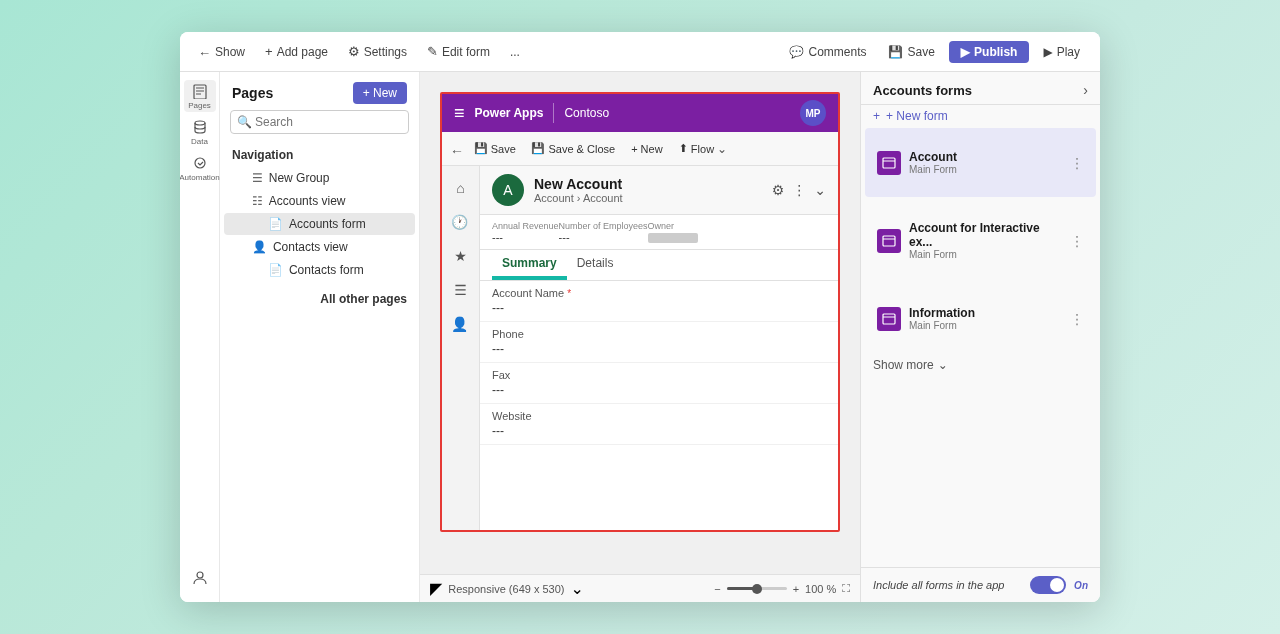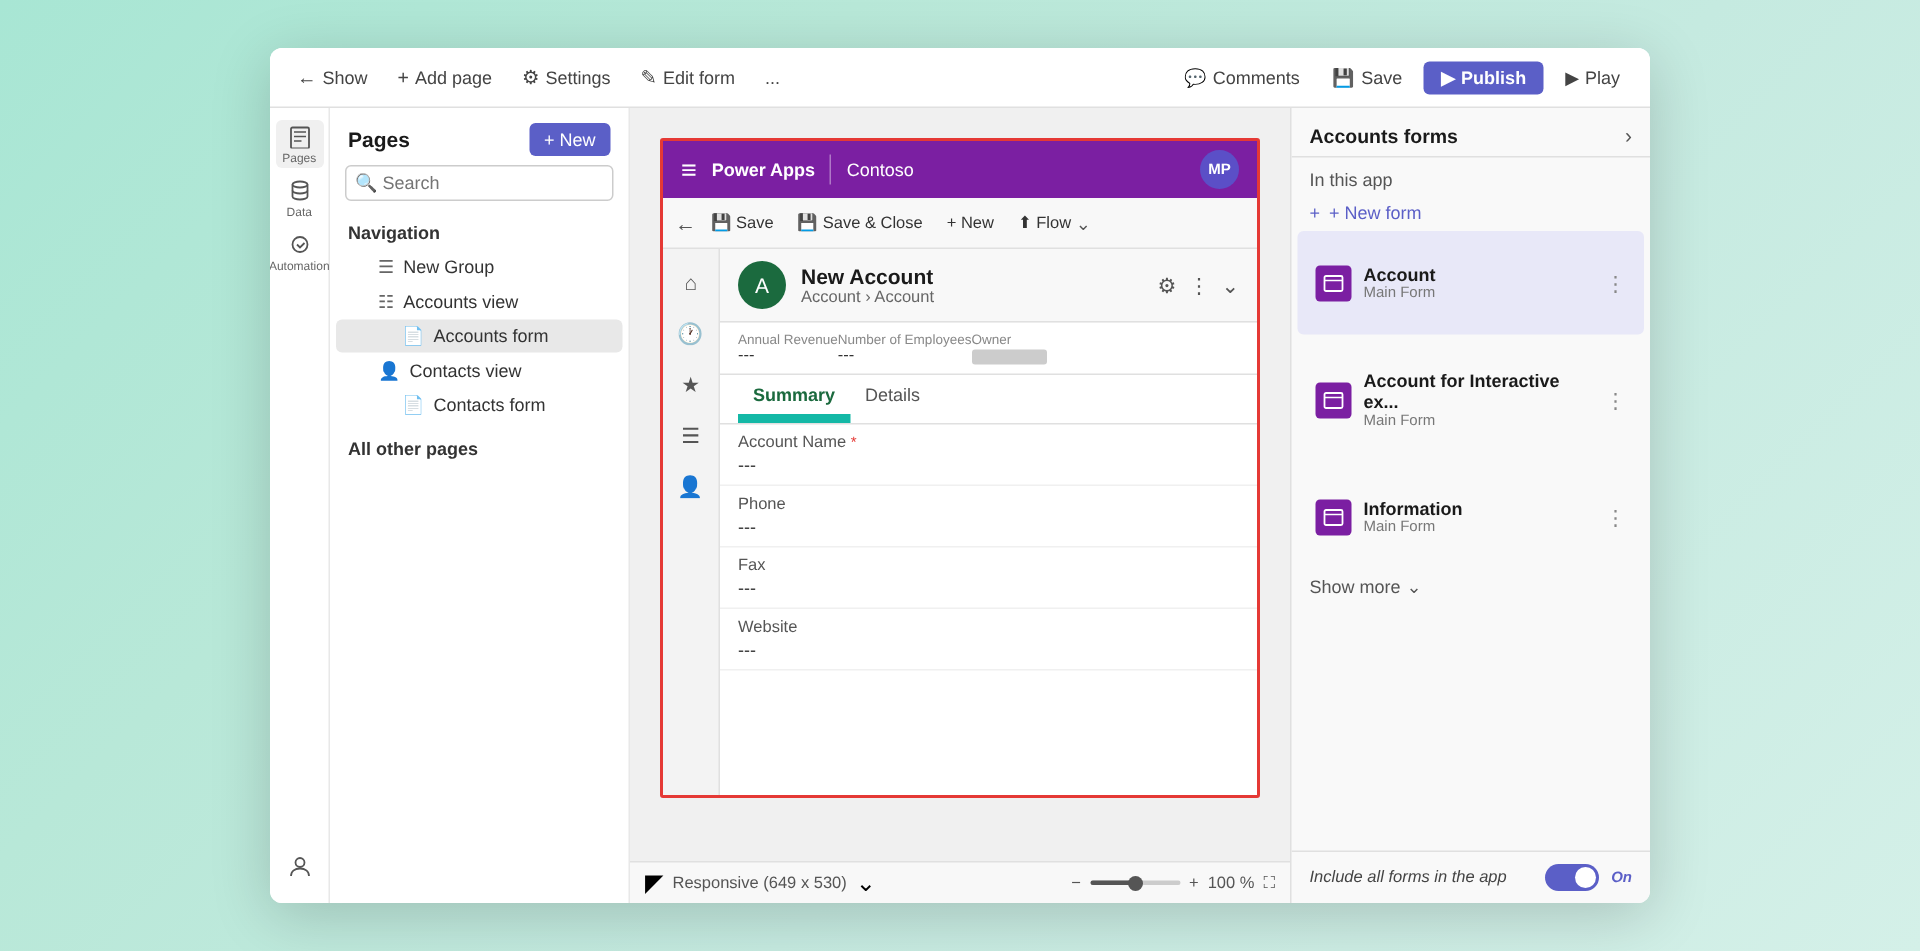--- a/index.html
+++ b/index.html
@@ -184,20 +184,21 @@
       padding-left: 28px;
     }
     .tree-child2 {
       padding-left: 44px;
     }
     .pages-other-label {
       font-size: 12px;
       font-weight: 600;
       color: #333;
       padding: 10px 12px 4px;
+      text-align: right;
     }
     
     .canvas-area {
       flex: 1;
       background: #f0f0f0;
       display: flex;
       flex-direction: column;
       position: relative;
       overflow: hidden;
     }
@@ -342,21 +343,21 @@
     }
     .pa-tab {
       font-size: 12px;
       padding: 6px 10px;
       cursor: pointer;
       color: #555;
       border-bottom: 2px solid transparent;
     }
     .pa-tab.active {
       color: #1b6a3e;
-      border-bottom: 6px solid #14b8a6;
+      border-bottom: 4px solid #14b8a6;
       font-weight: 600;
     }
     .pa-form-section-title {
       font-size: 10px;
       font-weight: 600;
       color: #555;
       padding: 8px 12px 4px;
       letter-spacing: 0.5px;
     }
     .pa-form-field {
@@ -745,21 +746,20 @@
           <span style="cursor:pointer;">⛶</span>
         </div>
       </div>
     </div>
 
     <div class="right-panel">
       <div class="rp-header">
         <span class="rp-title">Accounts forms</span>
         <span class="rp-arrow">›</span>
       </div>
-      <div class="rp-section-label">In this app</div>
       <div class="rp-new-form">
         <span>+</span>
         <span>+ New form</span>
       </div>
 
       <div class="rp-form-item active">
         <div class="rp-form-icon">
           <svg width="14" height="14" viewBox="0 0 14 14" fill="none">
               <rect x="1" y="2" width="12" height="10" rx="1" fill="none" stroke="#fff" stroke-width="1.2"></rect>
               <line x1="1" y1="5" x2="13" y2="5" stroke="#fff" stroke-width="1"></line>

